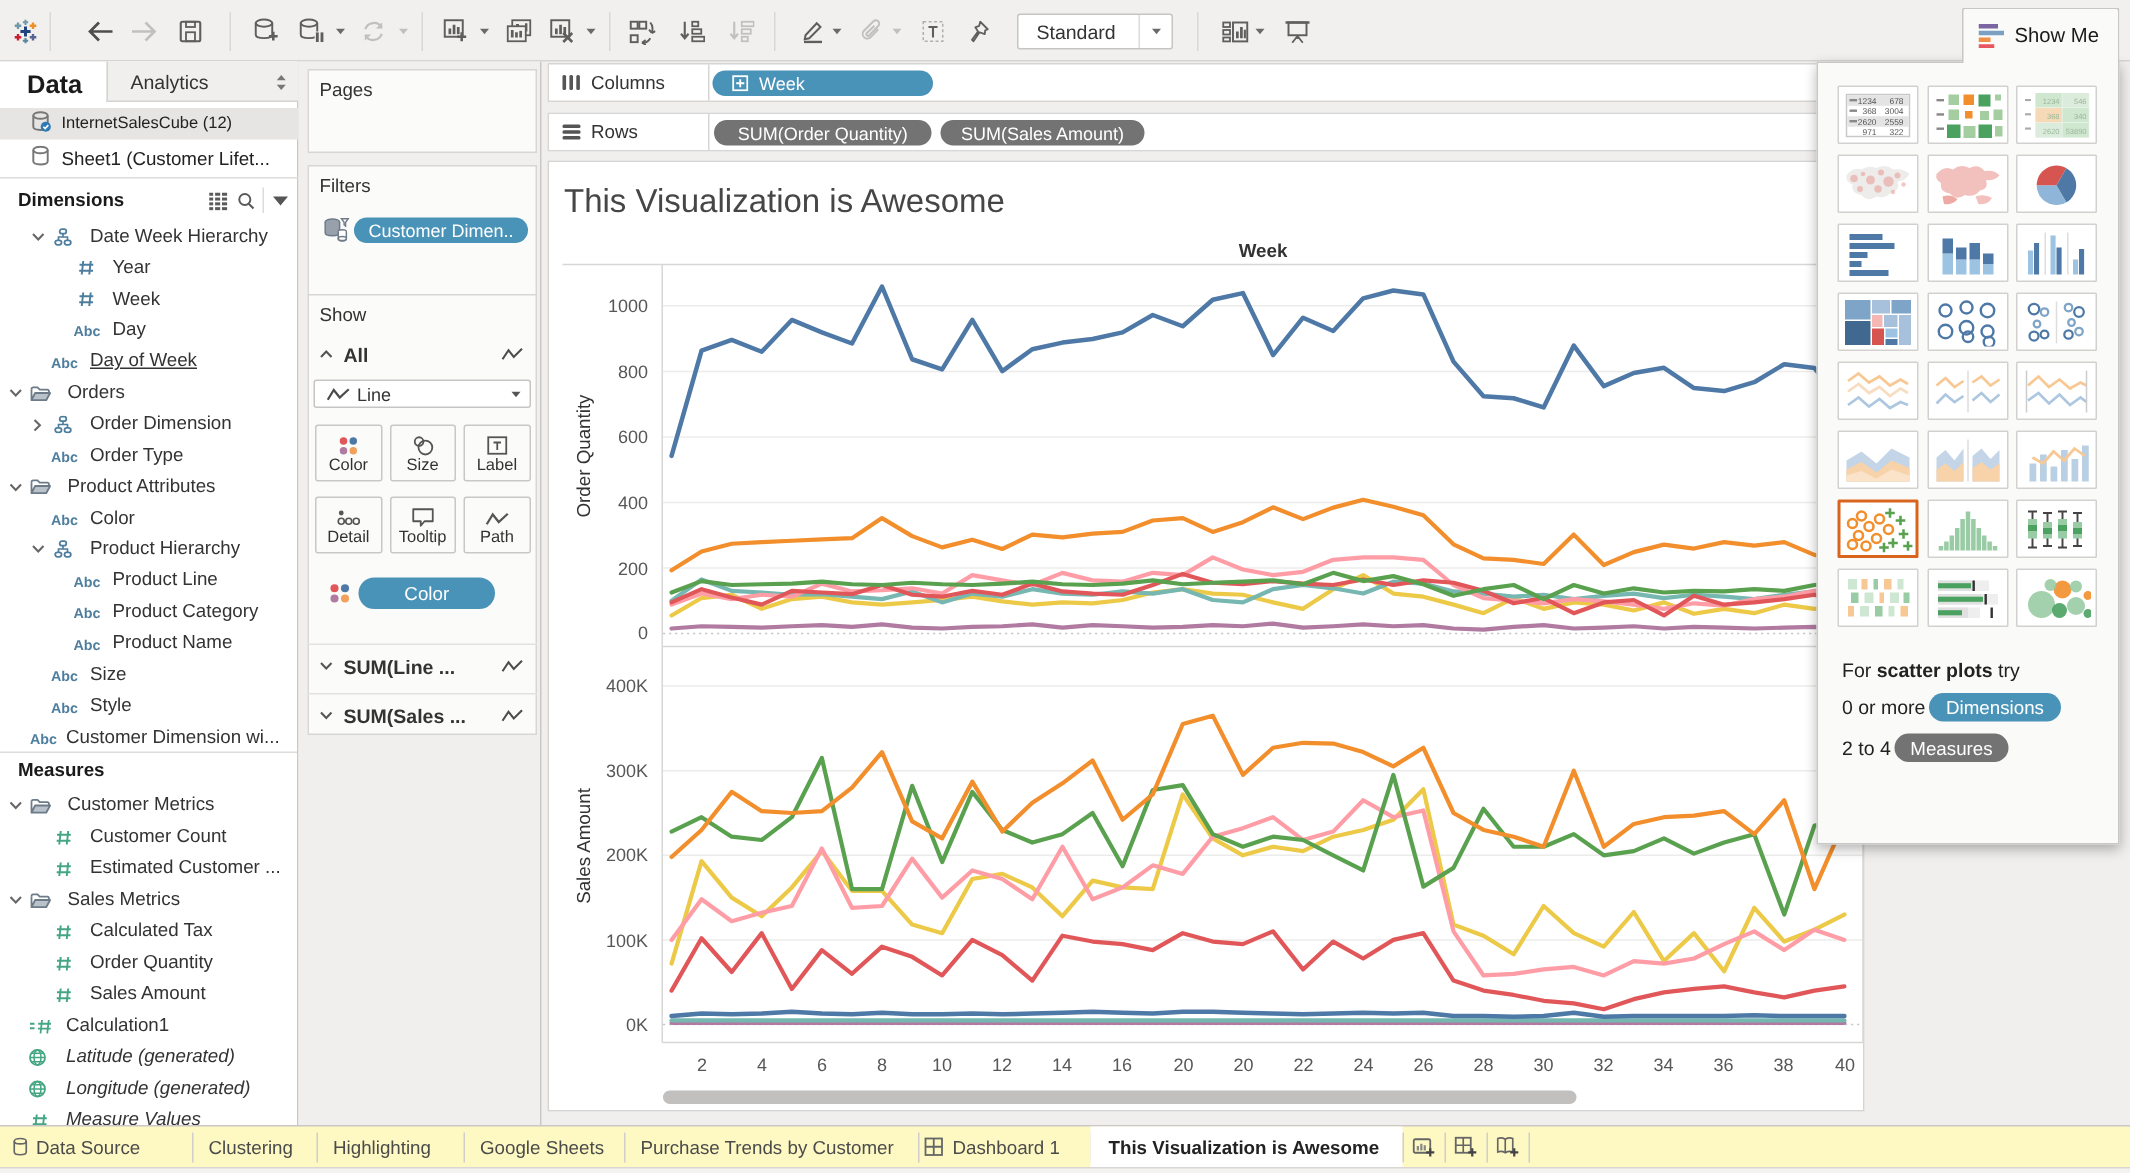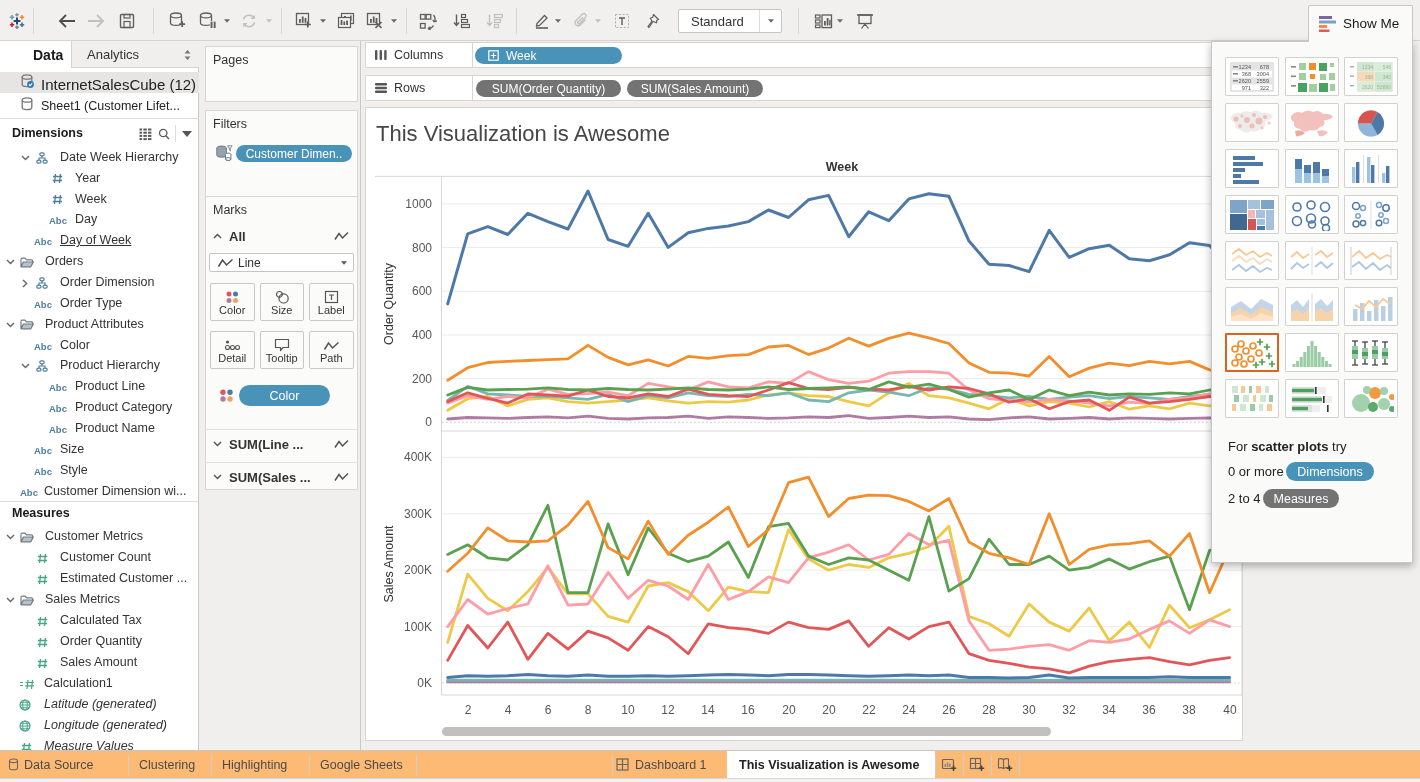--- a/index.html
+++ b/index.html
@@ -219,39 +219,39 @@
       <svg width="18" height="16" viewBox="0 0 18 16" style="">
         <line x1="1" y1="2" x2="17" y2="2" stroke="#5f5e5d" stroke-width="1.6"></line>
         <rect x="3" y="2" width="12" height="8.5" fill="none" stroke="#5f5e5d" stroke-width="1.3"></rect>
         <path d="M9 10.5 V13 M5.5 15.5 L9 11 L12.5 15.5" stroke="#5f5e5d" stroke-width="1.2" fill="none"></path>
       </svg>
     </div>
 </div>
 <div class="abs" style="left:0;top:41px;width:199px;height:709px;background:#fff;border-right:1px solid #c9c8c7">
 <div class="abs" style="left:0;top:0;width:199px;height:27px">
 <div class="abs" style="left:71px;top:0;width:128px;height:27px;background:#f0efee;border-bottom:1px solid #d4d3d2;border-left:1px solid #d4d3d2"></div>
-<div class="abs" style="left:33px;top:6px;font-size:14px;font-weight:700;color:#1a1a1a">Data</div>
+<div class="abs" style="left:18px;top:6px;font-size:17px;font-weight:700;color:#1a1a1a">Data</div>
 <div class="abs" style="left:87px;top:6px;font-size:13px;color:#333">Analytics</div>
 <div class="abs" style="left:183px;top:8px">
         <svg width="9" height="12" viewBox="0 0 9 12" style="">
           <path d="M4.5 1 L7.5 4.5 H1.5 Z" fill="#777"></path>
           <path d="M4.5 11 L1.5 7.5 H7.5 Z" fill="#777"></path>
         </svg>
       </div>
 </div>
 <div class="abs" style="left:0;top:31px;width:199px;height:21px;background:#e6e5e4"></div>
 <div class="abs" style="left:21px;top:33px">
       <svg width="14" height="14" viewBox="0 0 14 14" style="">
         <ellipse cx="6" cy="3" rx="4.8" ry="2.2" fill="none" stroke="#777" stroke-width="1.3"></ellipse>
         <path d="M1.2 3 V10.5 Q1.2 12.6 6 12.6 Q10.8 12.6 10.8 10.5 V3" fill="none" stroke="#777" stroke-width="1.3"></path>
         <circle cx="9.5" cy="10.5" r="3.4" fill="#2e7bb5"></circle>
         <path d="M7.9 10.5 L9.1 11.7 L11.2 9.4" stroke="#fff" stroke-width="1.1" fill="none"></path>
       </svg>
     </div>
-<div class="abs" style="left:41px;top:35px;font-size:15px;color:#222;white-space:nowrap">InternetSalesCube (12)</div>
+<div class="abs" style="left:41px;top:35px;font-size:11px;color:#222;white-space:nowrap">InternetSalesCube (12)</div>
 <div class="abs" style="left:21px;top:56px">
       <svg width="14" height="14" viewBox="0 0 14 14" style="">
         <ellipse cx="6" cy="3" rx="4.8" ry="2.2" fill="none" stroke="#777" stroke-width="1.3"></ellipse>
         <path d="M1.2 3 V10.5 Q1.2 12.6 6 12.6 Q10.8 12.6 10.8 10.5 V3" fill="none" stroke="#777" stroke-width="1.3"></path>
       </svg>
     </div>
 <div class="abs" style="left:41px;top:58px;font-size:12.5px;color:#222;white-space:nowrap">Sheet1 (Customer Lifet...</div>
 <div class="abs" style="left:0;top:77px;width:199px;height:1px;background:#dddcdb"></div>
 </div>
 <div class="abs" style="left:12px;top:126px;font-size:12.5px;font-weight:700;color:#1a1a1a">Dimensions</div>
@@ -474,21 +474,21 @@
       <ellipse cx="5.6" cy="3" rx="4.8" ry="2" fill="#98a1ab" stroke="#6e7b88" stroke-width="1"></ellipse>
       <path d="M0.8 3 V10.2 Q0.8 12.2 5.6 12.2 Q10.4 12.2 10.4 10.2 V3" fill="#98a1ab" stroke="#6e7b88" stroke-width="1"></path>
       <path d="M11.6 0.8 h4.6 l-1.8 2.4 v2.6 l-1-0.8 v-1.8 Z" fill="#fff" stroke="#6e7b88" stroke-width="0.9"></path>
       <ellipse cx="12.2" cy="9.4" rx="2.7" ry="1.3" fill="#fff" stroke="#6e7b88" stroke-width="1"></ellipse>
       <path d="M9.5 9.4 V14 Q9.5 15.6 12.2 15.6 Q14.9 15.6 14.9 14 V9.4" fill="#fff" stroke="#6e7b88" stroke-width="1"></path>
       <ellipse cx="12.2" cy="14" rx="2.7" ry="1.4" fill="#fff" stroke="#6e7b88" stroke-width="1"></ellipse>
     </svg>
   </div>
 <div class="pill pill-blue" style="left:236px;top:145px;width:116px;height:17px">Customer Dimen..</div>
 <div class="card" style="left:205px;top:196px;width:153px;height:294px">
-    <div class="cardlab">Marks</div>
+    <div class="cardlab">Show</div>
   </div>
 <div class="abs" style="left:213px;top:233px">
     <svg width="9" height="6" viewBox="0 0 9 6" style="">
       <path d="M1 5 L4.5 1.4 L8 5" stroke="#555" stroke-width="1.4" fill="none"></path>
     </svg>
   </div>
 <div class="abs" style="left:229px;top:229px;font-size:13px;font-weight:700">All</div>
 <div class="abs" style="left:334px;top:231px">
     <svg width="15" height="10" viewBox="0 0 15 10" style="">
       <path d="M1 8.5 L5 2.5 L8.5 7 L14 1.5" fill="none" stroke="#4d4d4d" stroke-width="1.4"></path>
@@ -1044,38 +1044,39 @@
       <svg width="19" height="17" viewBox="0 0 19 17" style="">
         <rect x="0" y="1" width="13" height="3" fill="#7b66a2"></rect>
         <rect x="0" y="5.5" width="17" height="3" fill="#7aa0c4"></rect>
         <rect x="0" y="10" width="8" height="3" fill="#ef8e44"></rect>
         <rect x="0" y="14.5" width="10.5" height="2.5" fill="#e8575f"></rect>
         <rect x="0" y="0" width="0" height="0" fill="none"></rect>
       </svg>
     </div>
 <div class="abs" style="left:34px;top:10px;font-size:13.5px;color:#1a1a1a">Show Me</div>
 </div>
-<div class="abs" style="left:0;top:750px;width:1420px;height:32px;background:#fdba74;border-top:1px solid #c9c8c7">
+<div class="abs" style="left:0;top:750px;width:1420px;height:32px;background:#fef9c3;border-top:1px solid #c9c8c7">
 <div class="abs" style="left:0;top:27px;width:1420px;height:5px;background:#f3f2f1;border-top:1px solid #d8d7d6"></div>
 <div class="btab" style="left:0px;width:128px;padding-left:8px">
       <span style="display:flex;align-items:center;gap:5px">
         <svg width="11" height="13" viewBox="0 0 11 13" style="">
           <ellipse cx="5.5" cy="2.8" rx="4" ry="1.8" fill="none" stroke="#666" stroke-width="1.1"></ellipse>
           <path d="M1.5 2.8 V10 Q1.5 11.8 5.5 11.8 Q9.5 11.8 9.5 10 V2.8" fill="none" stroke="#666" stroke-width="1.1"></path>
         </svg>
         <span>Data Source</span>
       </span>
     </div>
 <div class="tabsep" style="left:128px"></div>
 <div class="btab" style="left:128px;width:83px;padding-left:11px">Clustering</div>
 <div class="tabsep" style="left:211px"></div>
 <div class="btab" style="left:211px;width:98px;padding-left:11px">Highlighting</div>
 <div class="tabsep" style="left:309px"></div>
 <div class="btab" style="left:309px;width:107px;padding-left:11px">Google Sheets</div>
 <div class="tabsep" style="left:416px"></div>
+<div class="btab" style="left:416px;width:196px;padding-left:11px">Purchase Trends by Customer</div>
 <div class="tabsep" style="left:612px"></div>
 <div class="btab" style="left:612px;width:115px;padding-left:4px">
       <span style="display:flex;align-items:center;gap:6px">
         <svg width="13" height="13" viewBox="0 0 13 13" style="">
           <rect x="1" y="1" width="11" height="11" fill="none" stroke="#666" stroke-width="1.2"></rect>
           <path d="M6.5 1 V12 M1 6.5 H12" stroke="#666" stroke-width="1.2"></path>
         </svg>
         <span>Dashboard 1</span>
       </span>
     </div>

